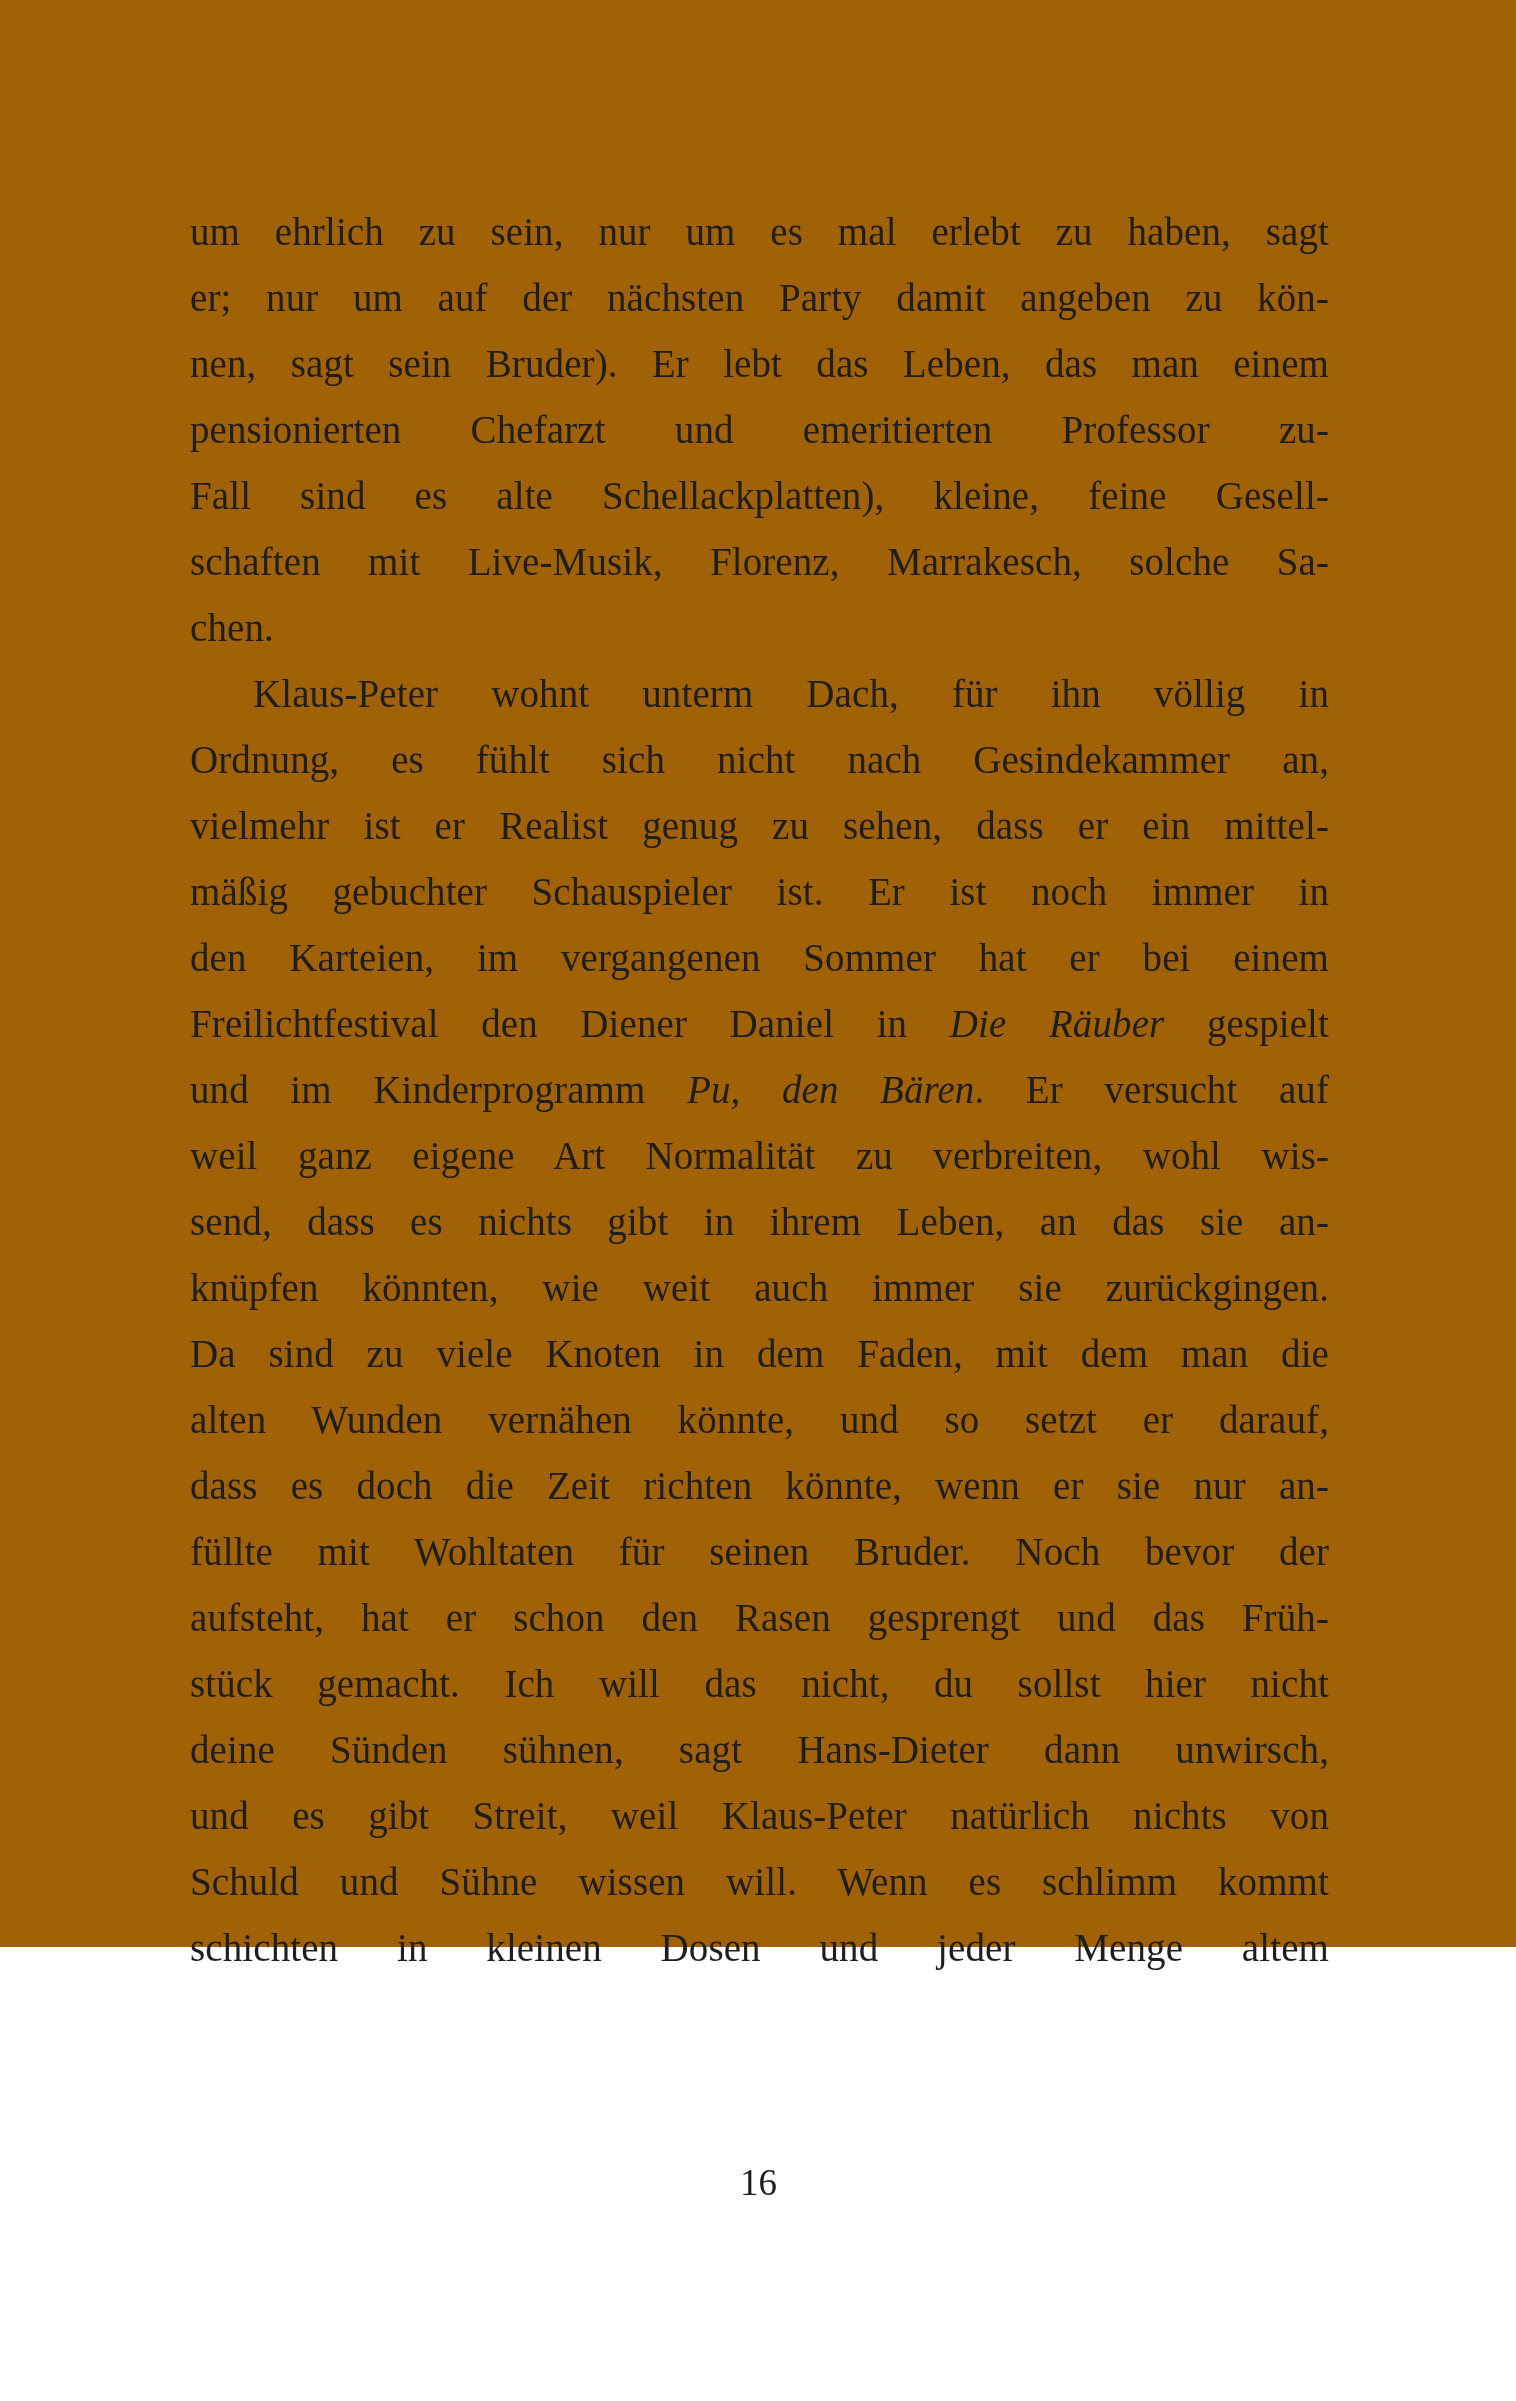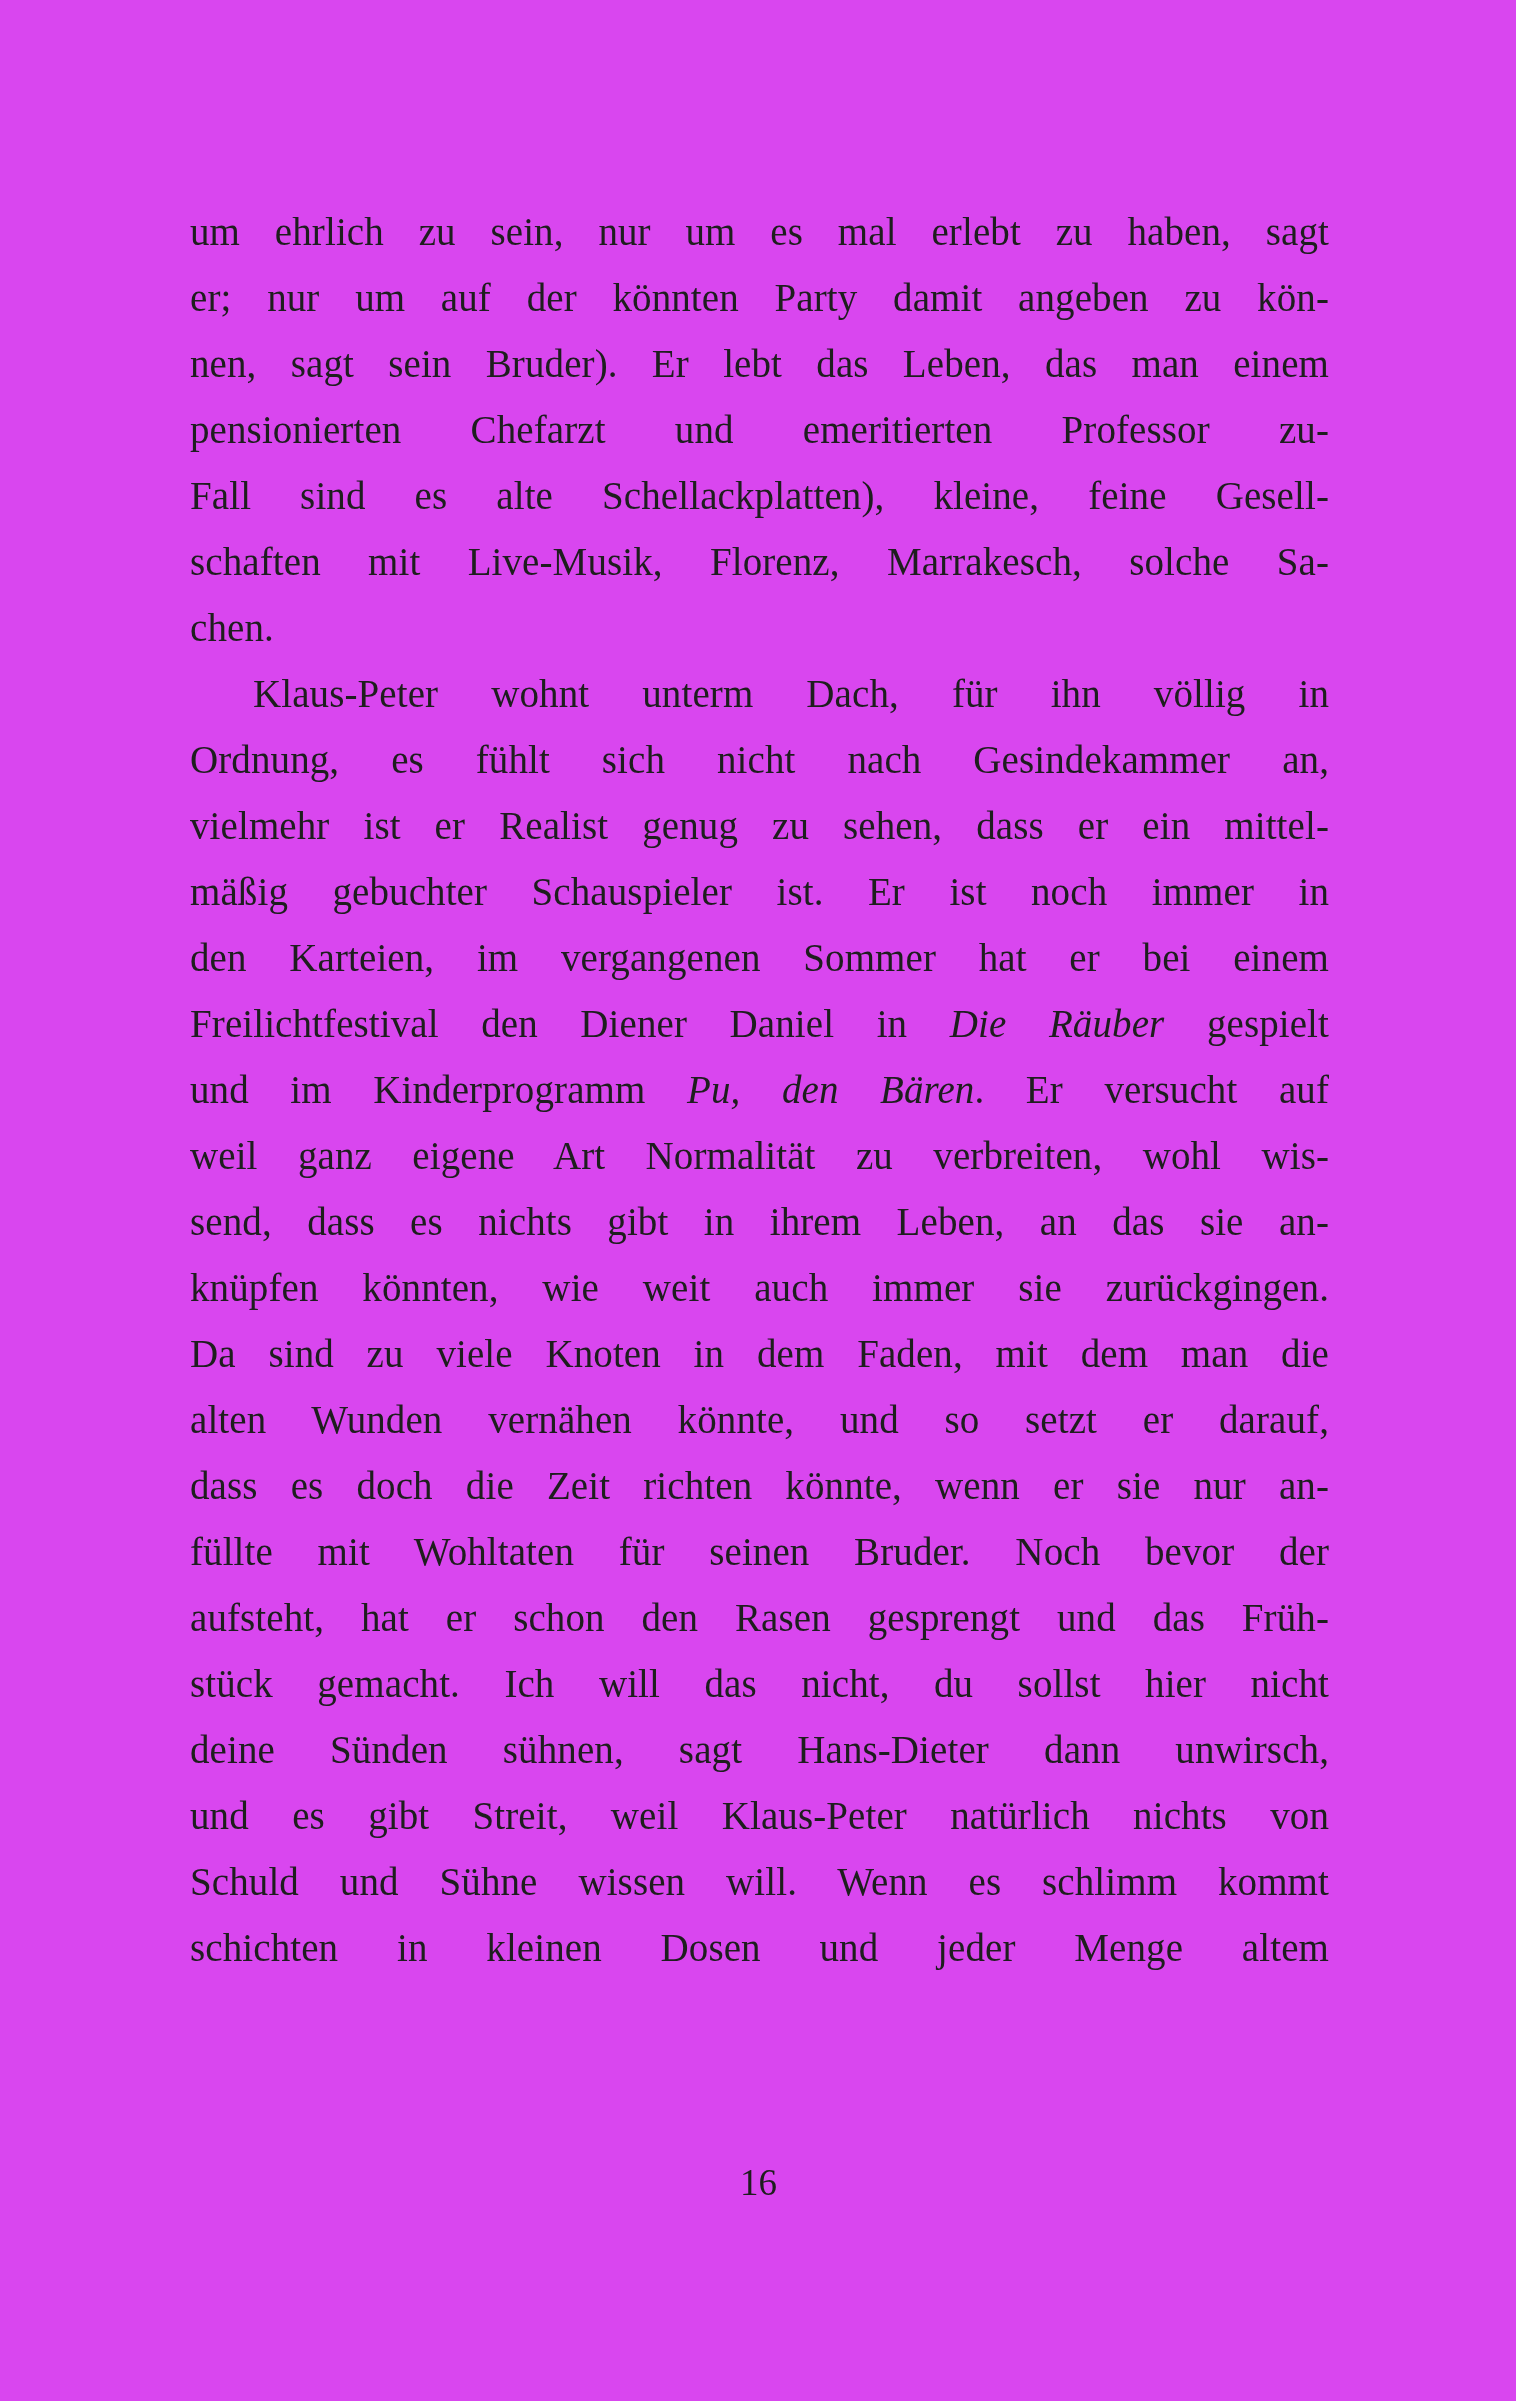--- a/index.html
+++ b/index.html
@@ -6,22 +6,22 @@
 
   html, body {
     width: 1517px;
     height: 2401px;
     background: #ffffff;
   }
 
   .book-page {
     position: relative;
     width: 1517px;
-    height: 2401px;
-    background: #d946ef;
+    height: 1947px;
+    background: #a16207;
     font-family: "Liberation Serif", serif;
     color: #1e1e1e;
   }
 
   .text-block {
     position: absolute;
     left: 190px;
     top: 199px;
     width: 1139px;
   }
@@ -64,21 +64,21 @@
     color: #1e1e1e;
   }
 </style>
 </head>
 <body>
 
 <div class="book-page">
   <div class="text-block">
       <div class="paragraph">
         <div class="line justify"><span>um ehrlich zu sein, nur um es mal erlebt zu haben, sagt</span></div>
-        <div class="line justify"><span>er; nur um auf der könnten Party damit angeben zu kön-</span></div>
+        <div class="line justify"><span>er; nur um auf der nächsten Party damit angeben zu kön-</span></div>
         <div class="line justify"><span>nen, sagt sein Bruder). Er lebt das Leben, das man einem</span></div>
         <div class="line justify"><span>pensionierten Chefarzt und emeritierten Professor zu-</span></div>
         <div class="line justify"><span>Fall sind es alte Schellackplatten), kleine, feine Gesell-</span></div>
         <div class="line justify"><span>schaften mit Live-Musik, Florenz, Marrakesch, solche Sa-</span></div>
         <div class="line"><span>chen.</span></div>
       </div>
       <div class="paragraph">
         <div class="line justify indent"><span>Klaus-Peter wohnt unterm Dach, für ihn völlig in</span></div>
         <div class="line justify"><span>Ordnung, es fühlt sich nicht nach Gesindekammer an,</span></div>
         <div class="line justify"><span>vielmehr ist er Realist genug zu sehen, dass er ein mittel-</span></div>

